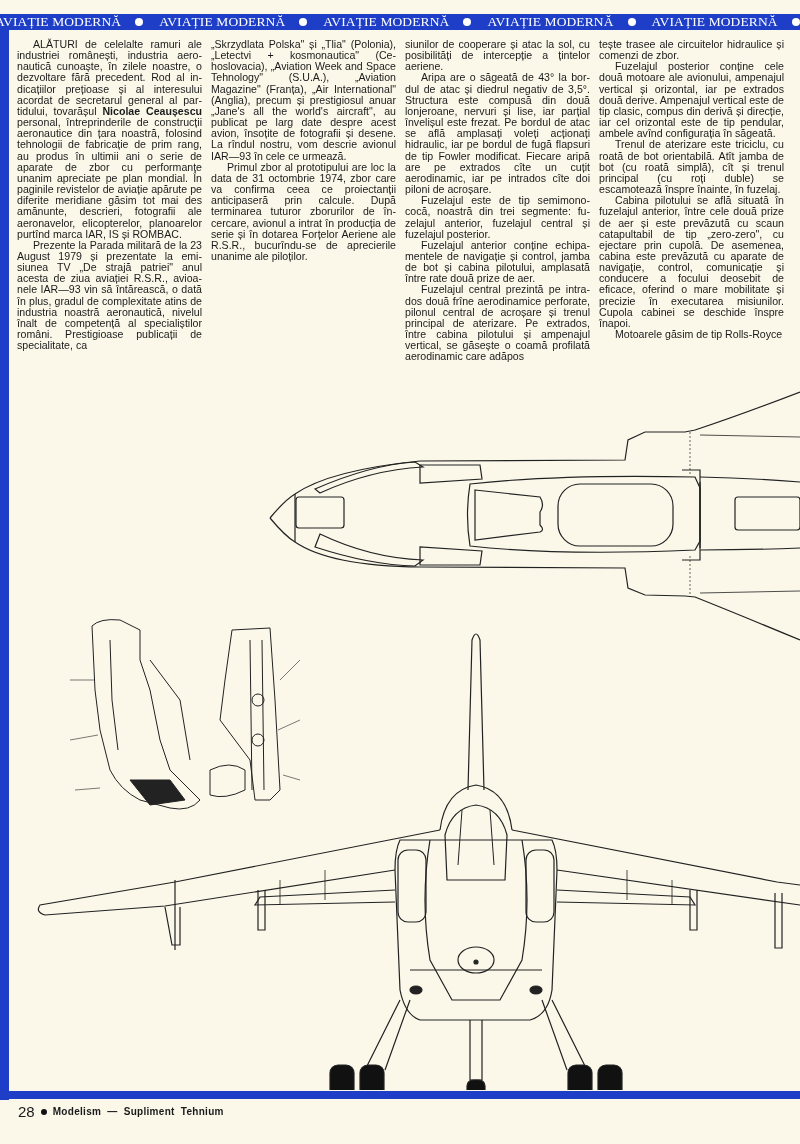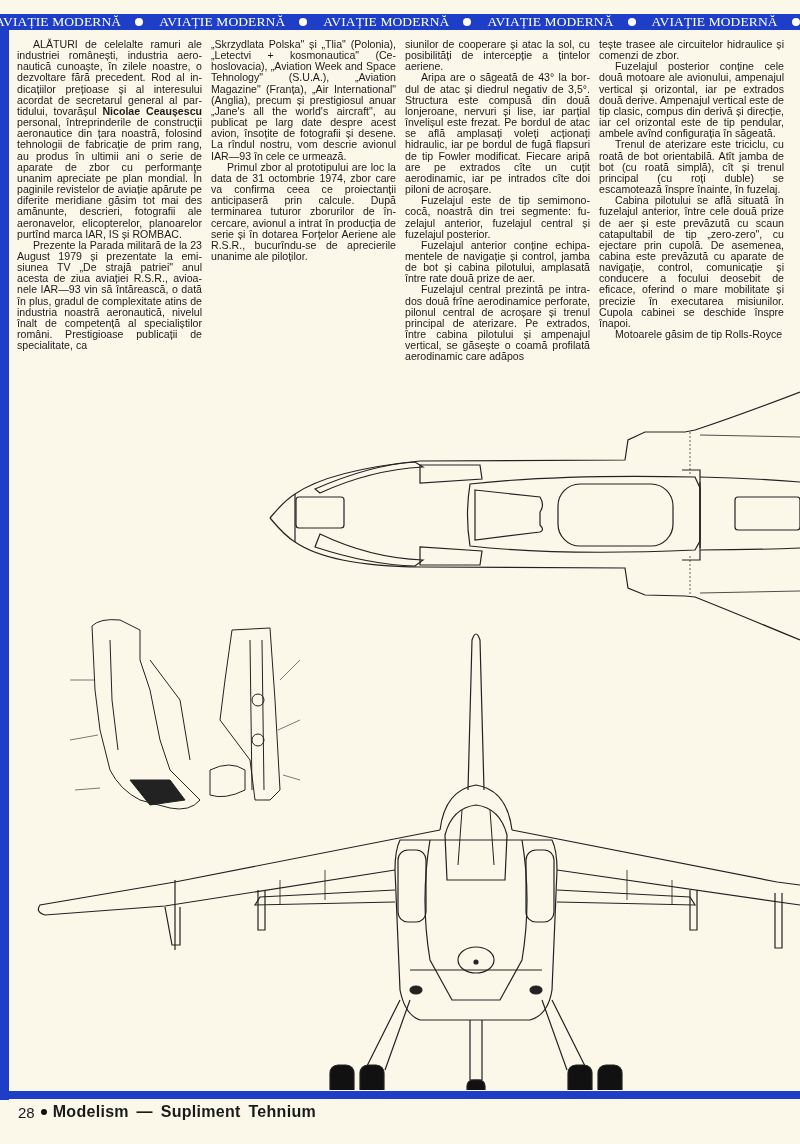--- a/index.html
+++ b/index.html
@@ -38,21 +38,21 @@
   .col p { margin: 0; text-indent: 16px; }
   .col p.noindent { text-indent: 0; }
   .col b { font-weight: bold; }
   .drawings { position: absolute; left: 0; top: 360px; width: 800px; height: 730px; }
   .footer {
     position: absolute; left: 18px; top: 1103px; display: flex; align-items: center;
     font-size: 12px;
   }
   .page-num { font-family: "Liberation Sans", sans-serif; font-size: 15px; margin-right: 6px; }
   .footer-dot { width: 6px; height: 6px; border-radius: 50%; background: #111; margin-right: 6px; }
-  .footer-title { font-weight: bold; font-size: 16px; letter-spacing: 0.3px; word-spacing: 3px; }
+  .footer-title { font-weight: bold; font-size: 10px; letter-spacing: 0.3px; word-spacing: 3px; }
 </style>
 </head>
 <body>
 
 <div class="banner">
   <div class="banner-inner" id="banner-inner">
       <span class="banner-seg">
         <span class="banner-text">AVIAȚIE MODERNĂ</span>
         <span class="banner-dot"></span>
       </span>

